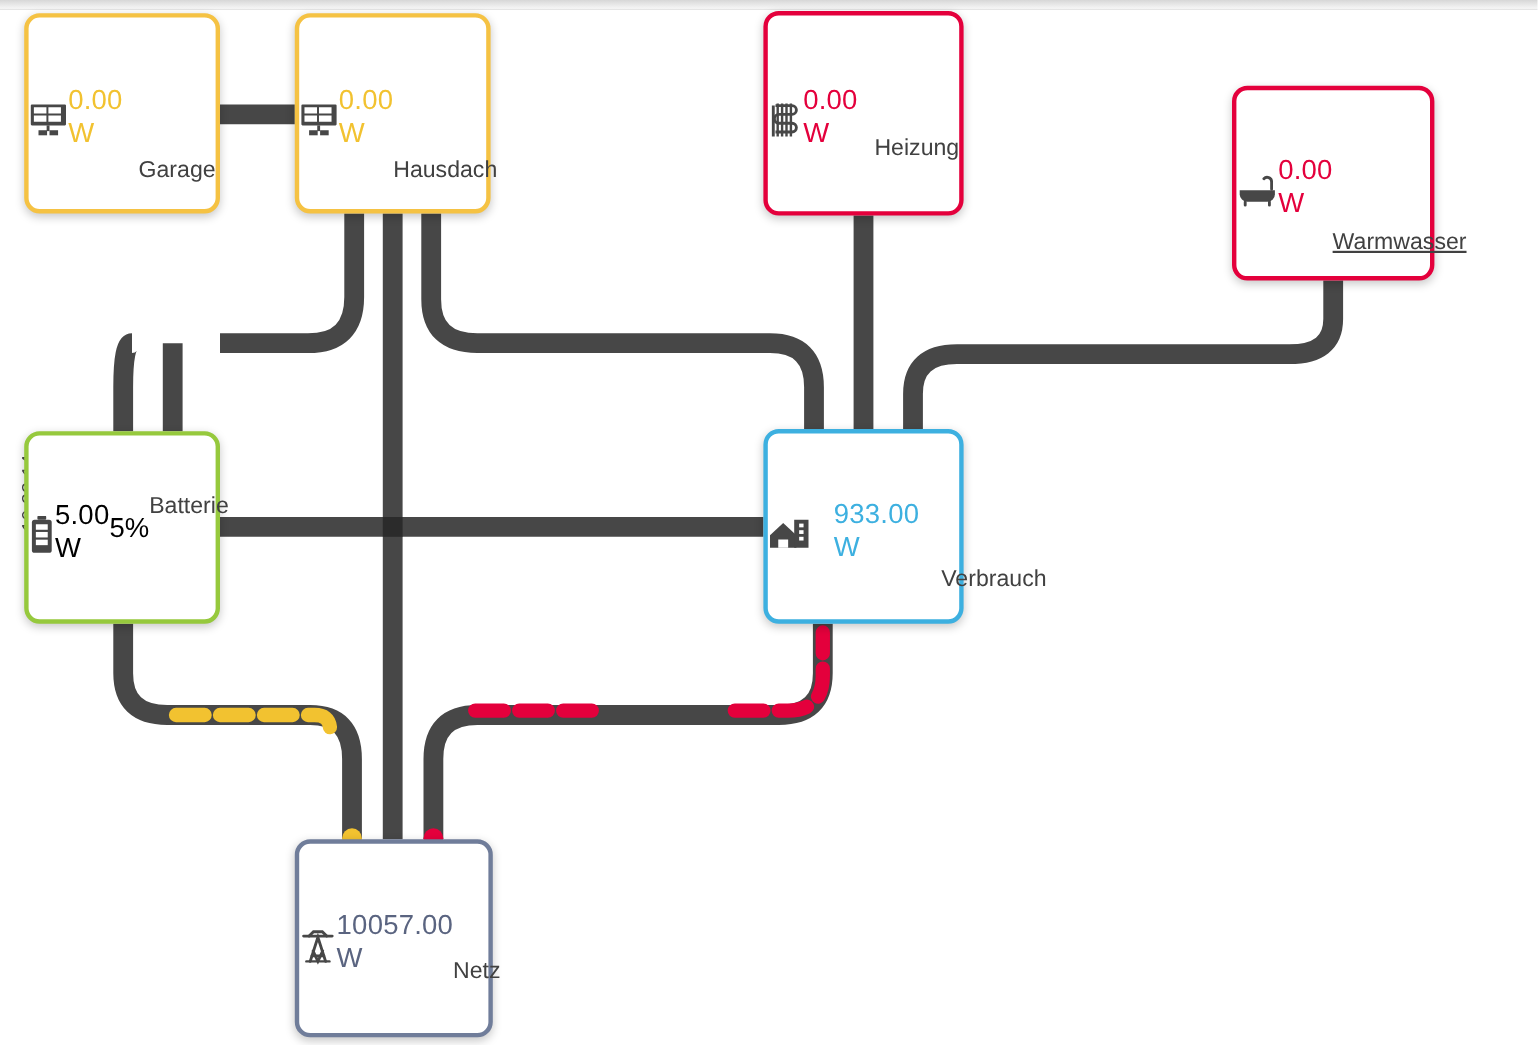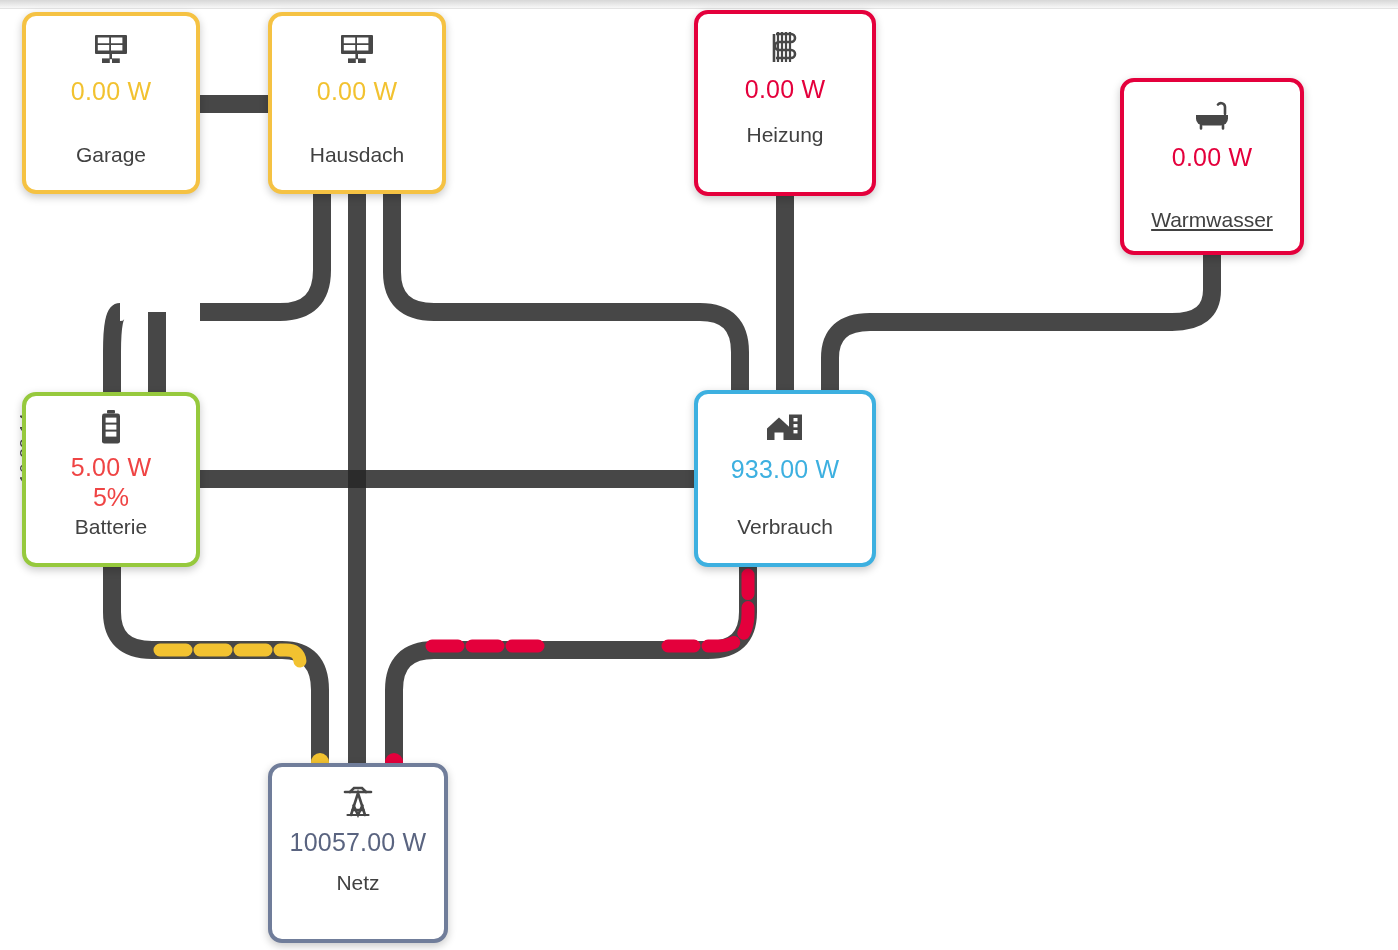--- a/index.html
+++ b/index.html
@@ -29,21 +29,20 @@
     width: 1398px; height: 950px;
   }
   .card {
     position: absolute;
     box-sizing: border-box;
     background: #ffffff;
     border-radius: 14px;
     border: 4px solid #cccccc;
     box-shadow: 0 3px 9px rgba(0,0,0,0.22);
     display: flex;
-    flex-direction: column;
     align-items: center;
     z-index: 5;
   }
   .card .icon {
     margin-top: 14px;
     width: 40px;
     height: 40px;
     display: flex;
     align-items: center;
     justify-content: center;
@@ -70,33 +69,33 @@
     margin-bottom: 0;
   }
   .card.has-sub .label { margin-top: 2px; }
 
   
   #card-garage    { left: 22px;   top: 12px;  width: 178px; height: 182px; border-color: #F5C243; }
   #card-hausdach  { left: 268px;  top: 12px;  width: 178px; height: 182px; border-color: #F5C243; }
   #card-heizung   { left: 694px;  top: 10px;  width: 182px; height: 186px; border-color: #E4003C; }
   #card-warmwasser{ left: 1120px; top: 78px;  width: 184px; height: 177px; border-color: #E4003C; }
   #card-batterie  { left: 22px;   top: 392px; width: 178px; height: 175px; border-color: #96C93D; }
-  #card-verbrauch { left: 694px;  top: 390px; width: 182px; height: 177px; border-color: #3DB0E0; }
+  #card-verbrauch { left: 694px;  top: 390px; width: 182px; height: 177px; border-color: #3DB0E0; gap: 20px; }
   #card-netz      { left: 268px;  top: 763px; width: 180px; height: 180px; border-color: #707D9A; }
 
   #card-garage .label, #card-hausdach .label { margin-bottom: 22px; }
   #card-heizung .label  { margin-bottom: 44px; }
   #card-warmwasser .label { margin-bottom: 18px; text-decoration: underline; }
   #card-batterie .label { margin-bottom: 41px; }
   #card-verbrauch .label{ margin-bottom: 23px; }
   #card-netz .label     { margin-bottom: 43px; }
 
   .val-solar { color: #F2C230; }
   .val-heat  { color: #E4003C; }
-  .val-batt  { color: #ef4444; }
+  .val-batt  { color: #000000; }
   .val-cons  { color: #3DB0E0; }
   .val-grid  { color: #5A6480; }
 
   
   #side-caption {
     position: absolute;
     left: -48px;
     top: 398px;
     width: 150px;
     transform: rotate(-90deg);

